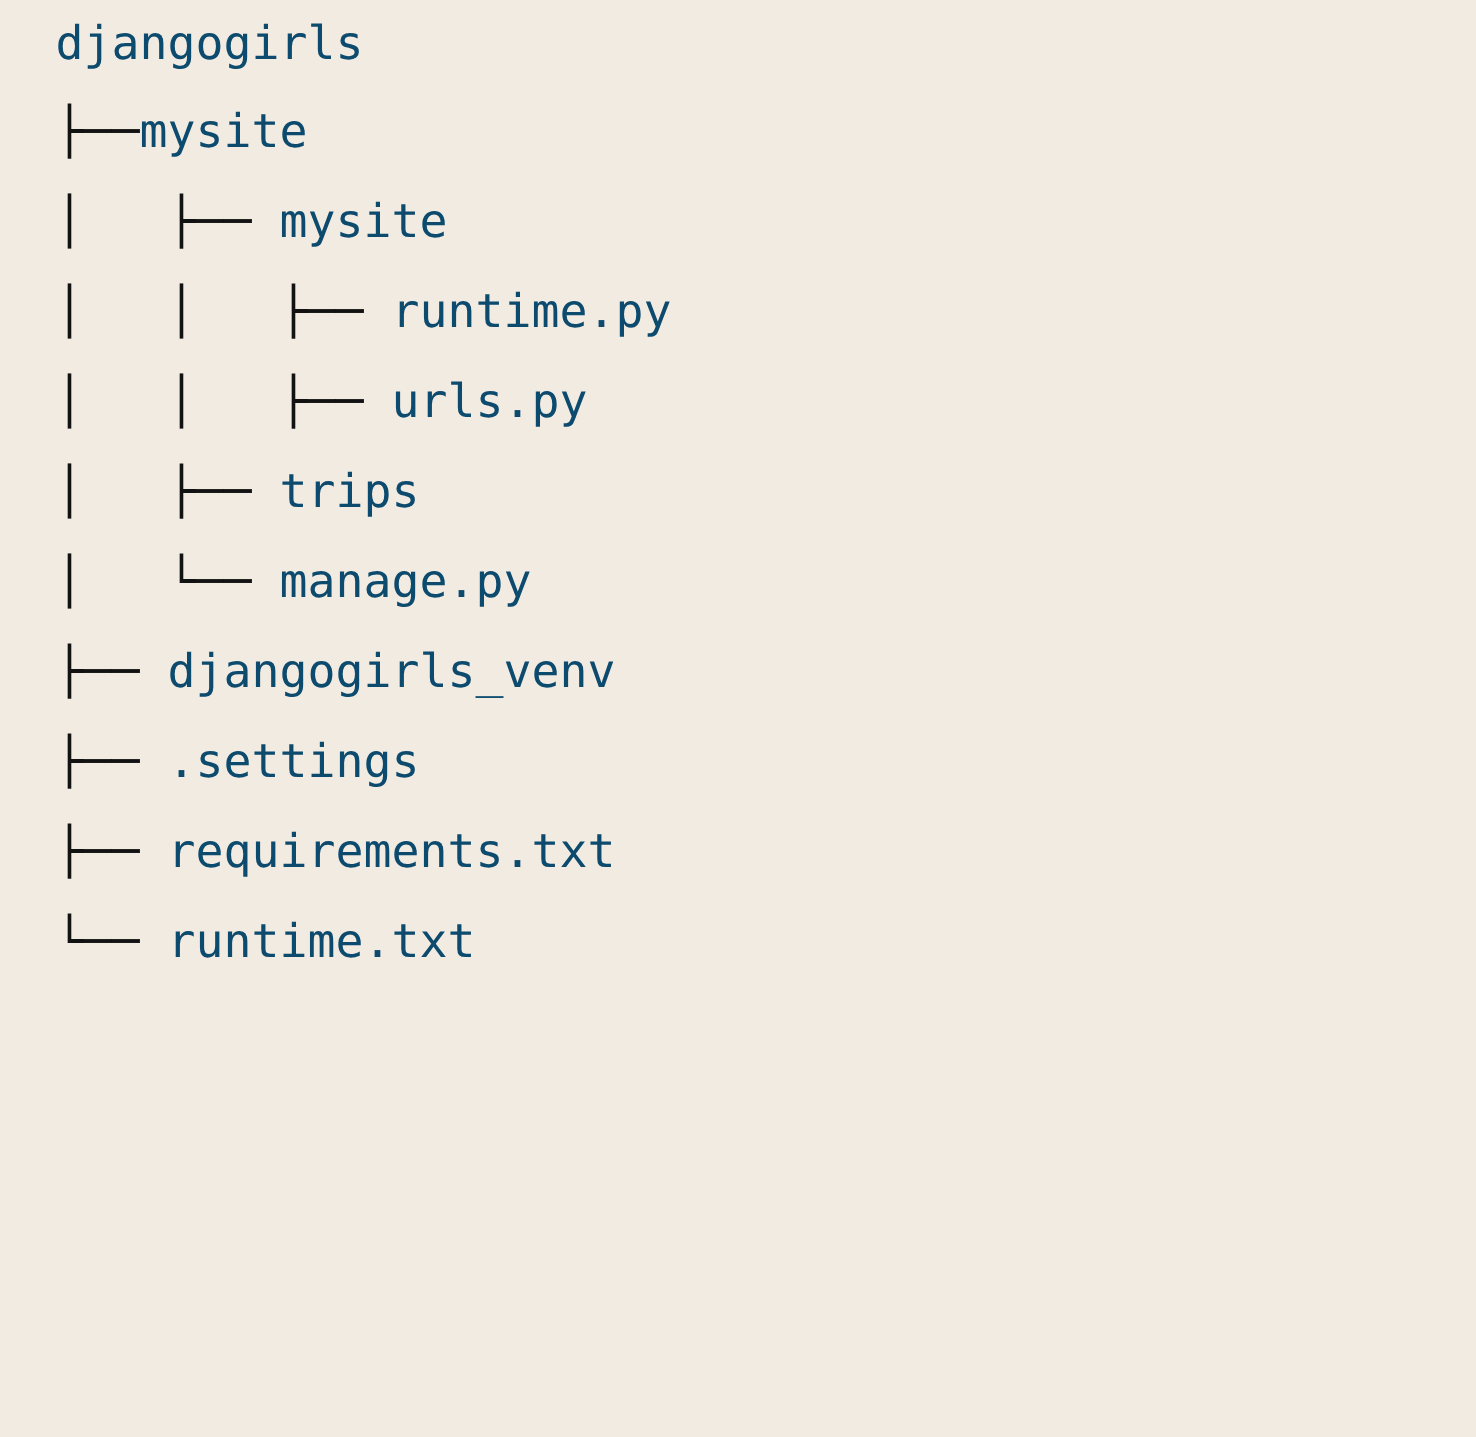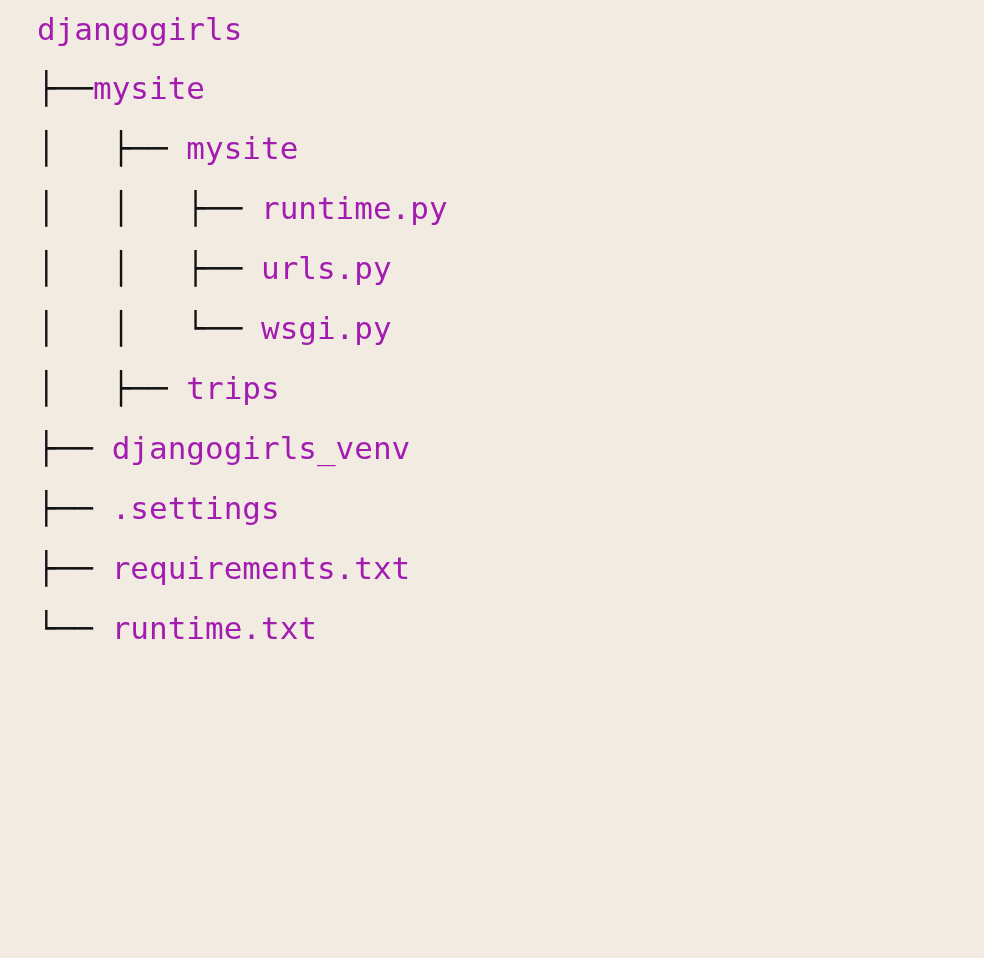--- a/index.html
+++ b/index.html
@@ -37,38 +37,38 @@
     font-variant-ligatures: none;
     -webkit-font-smoothing: antialiased;
   }
 
   .tree-line .prefix {
     color: #121212;
     white-space: pre;
   }
 
   .tree-line .label {
-    color: #a21caf;
+    color: #0c4a6e;
     white-space: pre;
   }
 
   
   .tree-line.root {
     height: 58px;
     line-height: 58px;
   }
 </style>
 </head>
 <body>
 
 <div id="tree">
     <div class="tree-line root"><span class="prefix"></span><span class="label">djangogirls</span></div>
     <div class="tree-line"><span class="prefix">├──</span><span class="label">mysite</span></div>
     <div class="tree-line"><span class="prefix">│   ├── </span><span class="label">mysite</span></div>
     <div class="tree-line"><span class="prefix">│   │   ├── </span><span class="label">runtime.py</span></div>
     <div class="tree-line"><span class="prefix">│   │   ├── </span><span class="label">urls.py</span></div>
-    <div class="tree-line"><span class="prefix">│   │   └── </span><span class="label">wsgi.py</span></div>
     <div class="tree-line"><span class="prefix">│   ├── </span><span class="label">trips</span></div>
+    <div class="tree-line"><span class="prefix">│   └── </span><span class="label">manage.py</span></div>
     <div class="tree-line"><span class="prefix">├── </span><span class="label">djangogirls_venv</span></div>
     <div class="tree-line"><span class="prefix">├── </span><span class="label">.settings</span></div>
     <div class="tree-line"><span class="prefix">├── </span><span class="label">requirements.txt</span></div>
     <div class="tree-line"><span class="prefix">└── </span><span class="label">runtime.txt</span></div>
   </div>
 
 </body></html>

